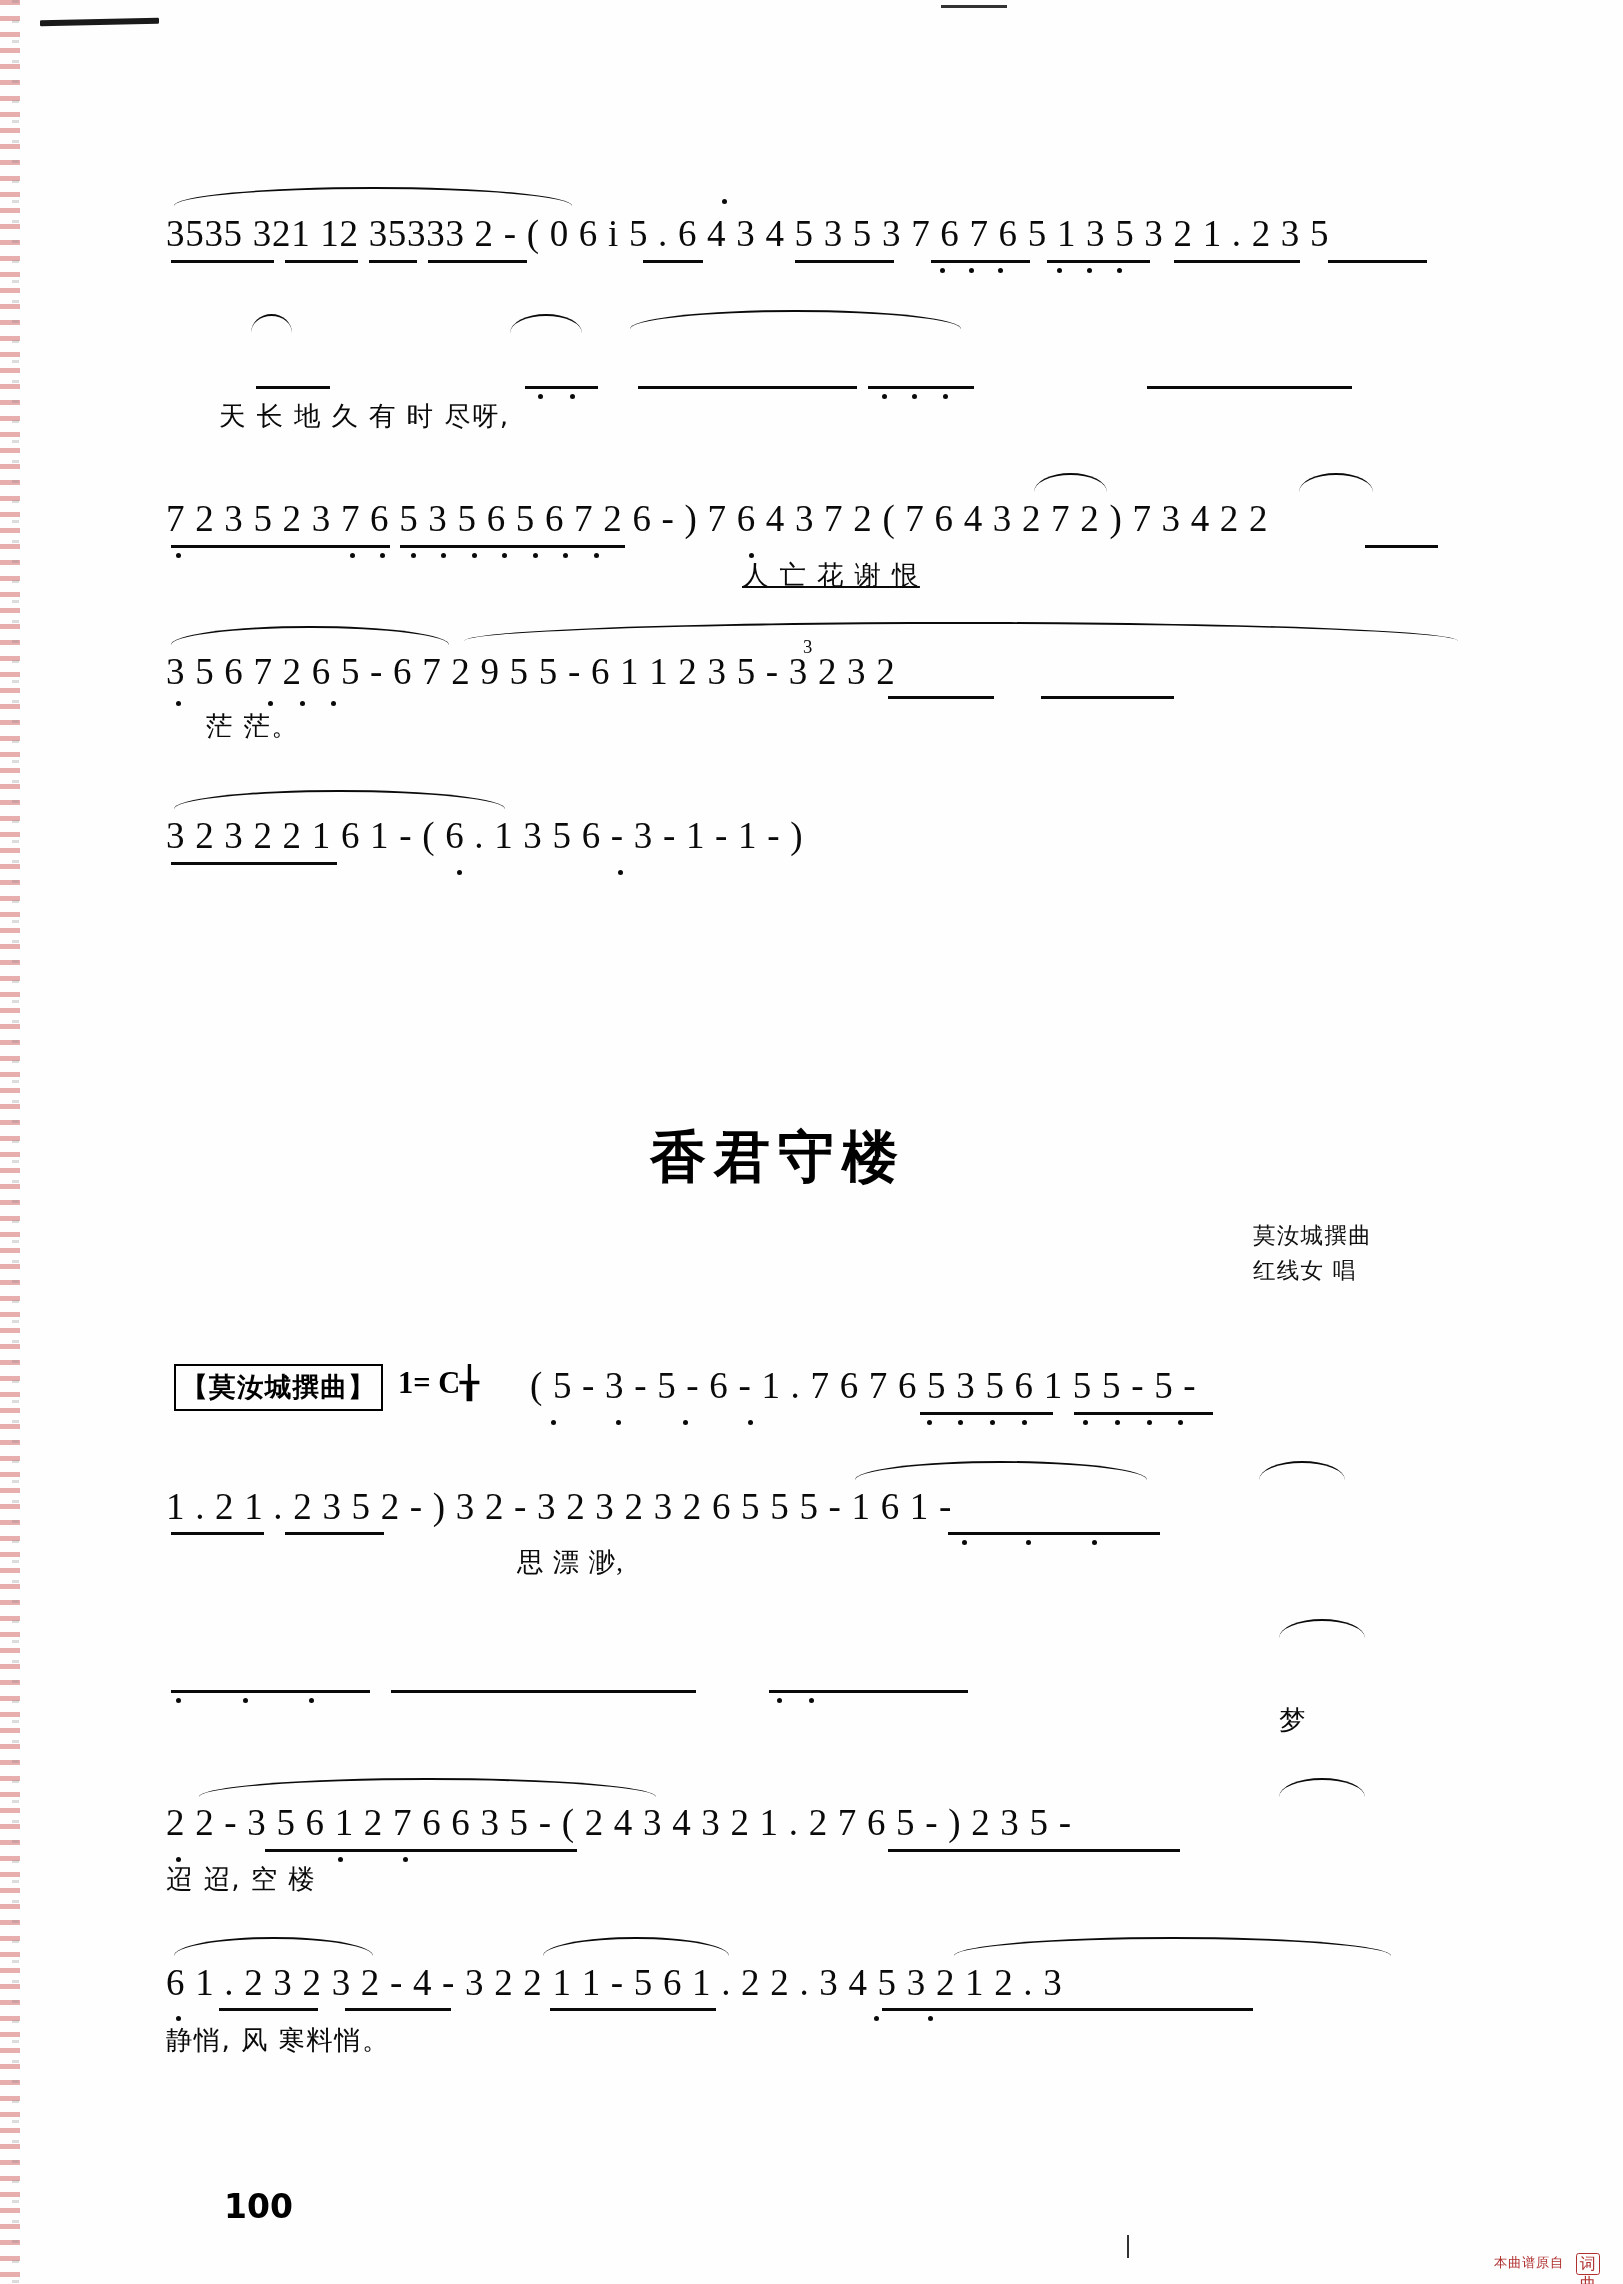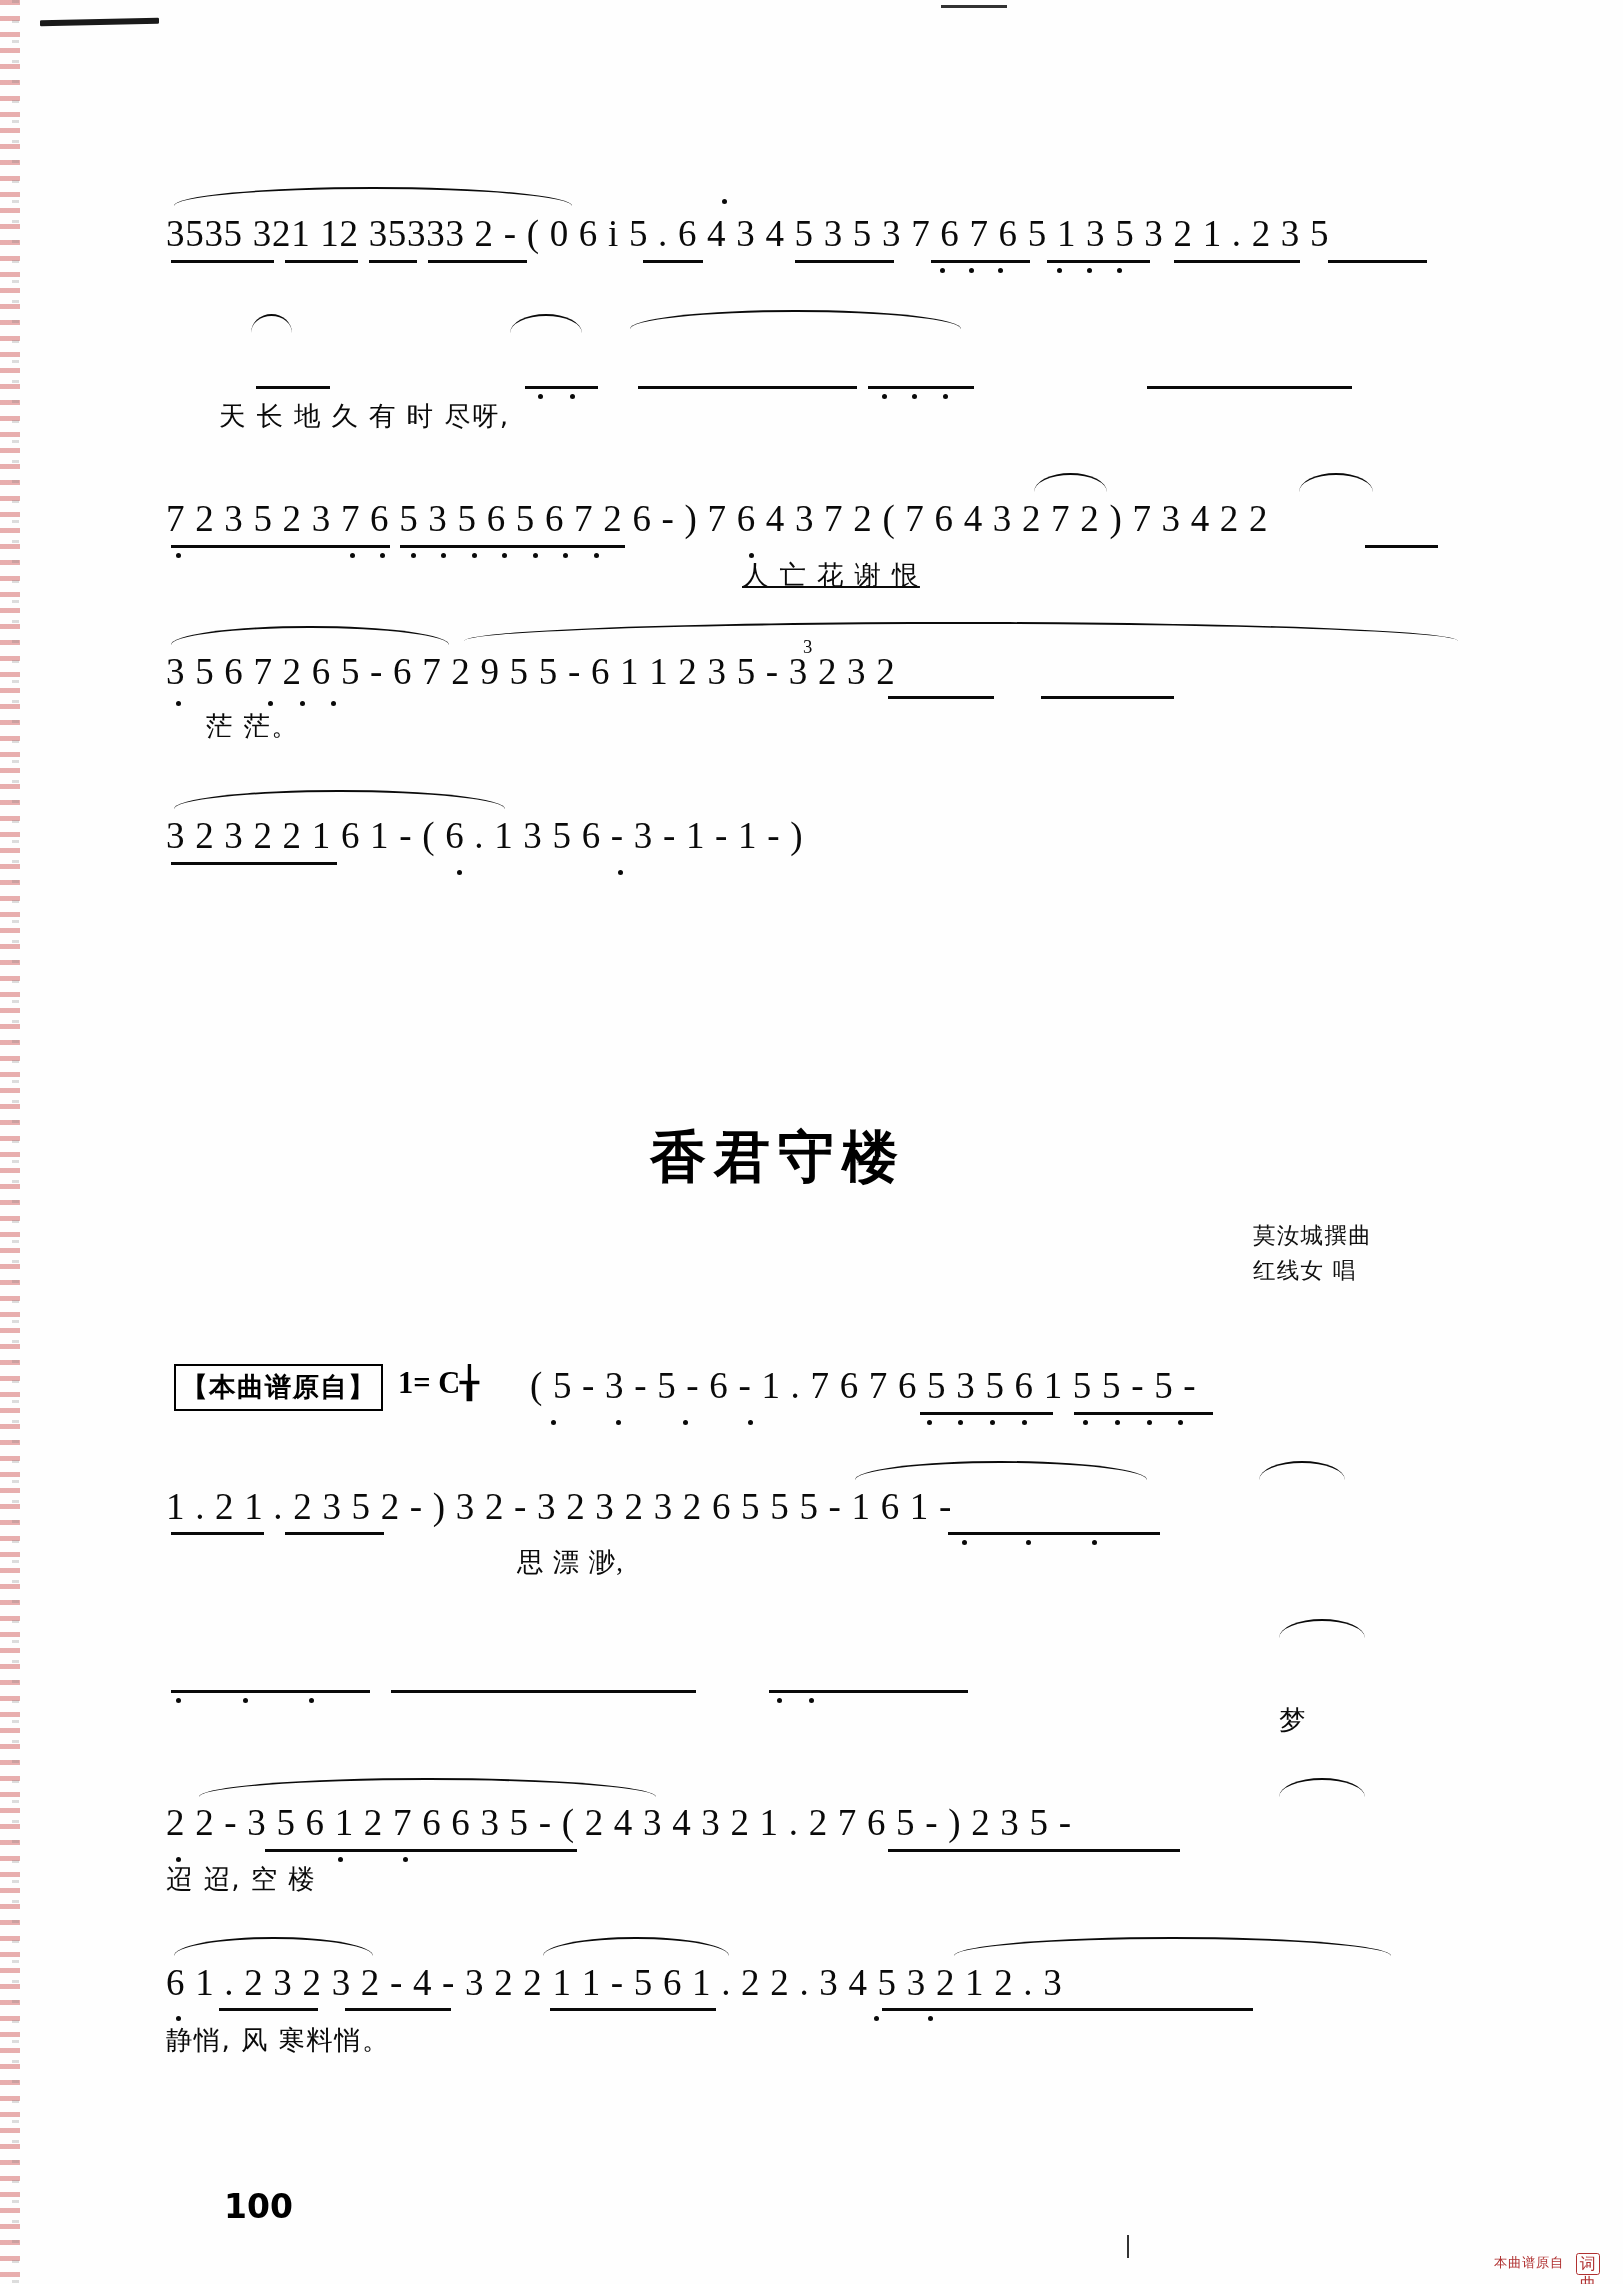--- a/index.html
+++ b/index.html
@@ -300,21 +300,21 @@
     <div class="dot" style="left:457px; top:870px;"></div>
     <div class="dot" style="left:618px; top:870px;"></div>
 
     <div class="song-title">香君守楼</div>
 
     <div class="credits">
       <div>莫汝城撰曲</div>
       <div>红线女  唱</div>
     </div>
 
-    <div class="mode-box">【本曲谱原自】</div>
+    <div class="mode-box">【莫汝城撰曲】</div>
     <div class="keysig">1= C╁</div>
 
     <div class="staff" style="left:530px; top:1364px;">( 5 - 3 - 5 - 6 - 1 . 7 6 7 6 5  3 5 6 1  5 5 - 5 -</div>
     <div class="ul" style="left:920px; top:1412px; width:133px;"></div>
     <div class="ul" style="left:1074px; top:1412px; width:139px;"></div>
     <div class="dot" style="left:551px; top:1420px;"></div>
     <div class="dot" style="left:616px; top:1420px;"></div>
     <div class="dot" style="left:683px; top:1420px;"></div>
     <div class="dot" style="left:748px; top:1420px;"></div>
     <div class="dot" style="left:927px; top:1420px;"></div>

